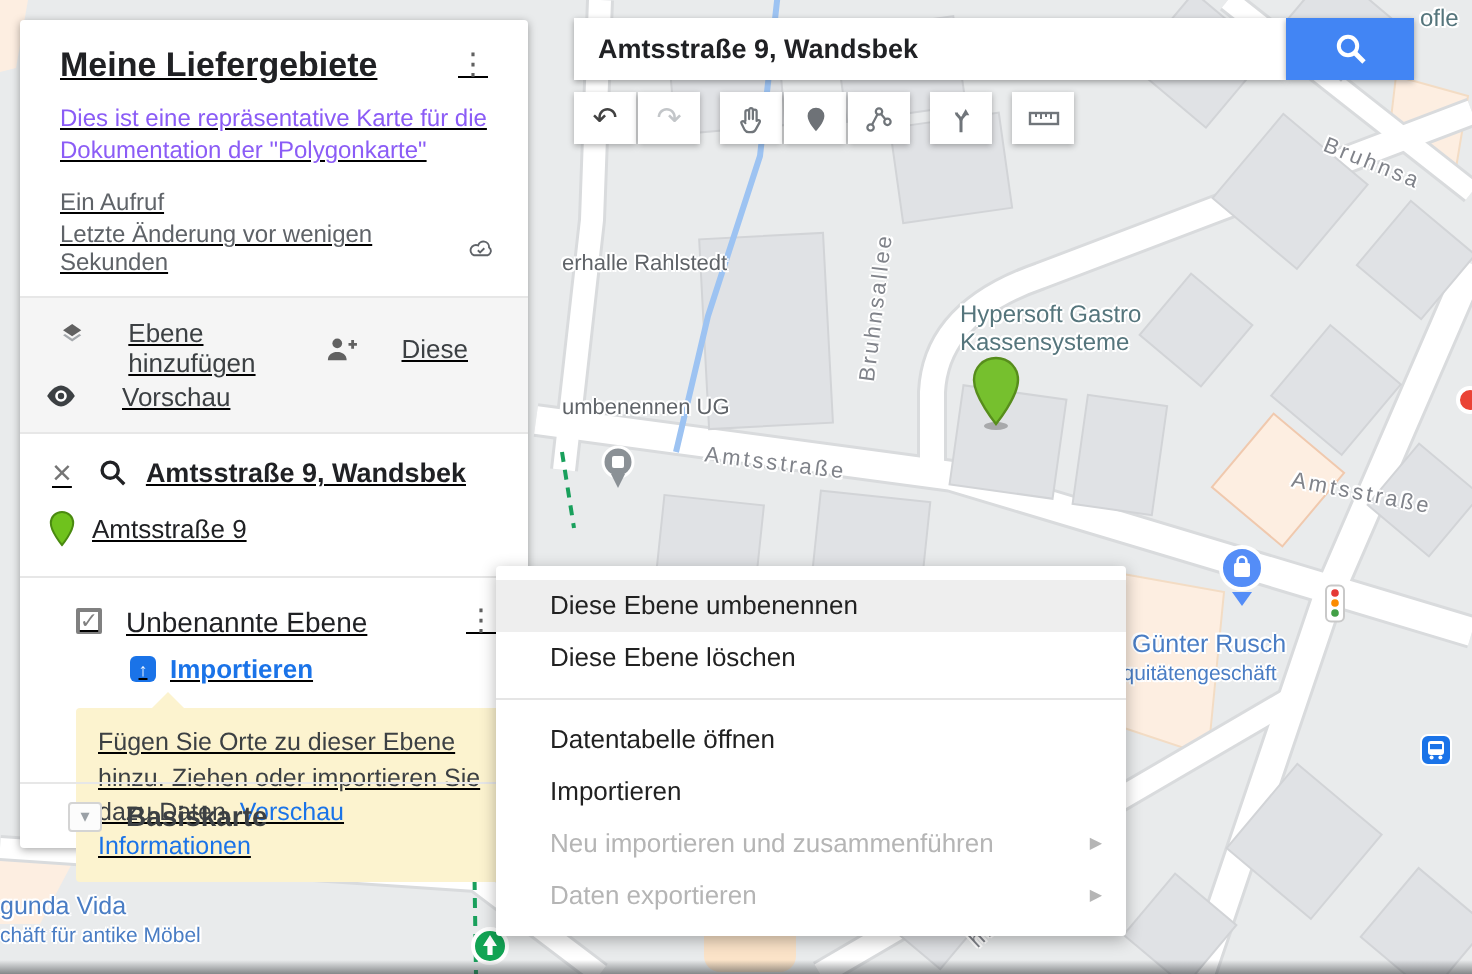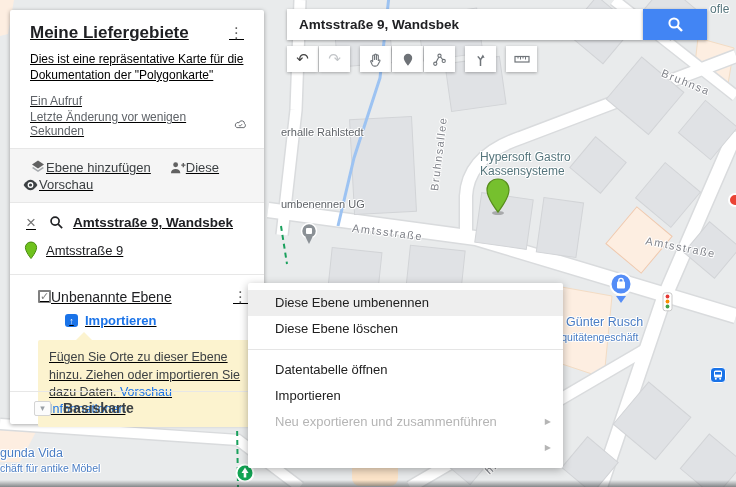--- a/index.html
+++ b/index.html
@@ -31,36 +31,36 @@
   .tbtn.dim { color:#c3c6c9; }
   .gap { margin-left:9px; }
 
   
   #panel { position:absolute; left:10px; top:10px; width:254px; height:414px; background:#fff;
     border-radius:2px; box-shadow:0 1px 4px rgba(0,0,0,.35); z-index:10;text-decoration:underline; }
   .p-head { padding:13px 14px 0 20px; }
   .p-title-row { display:flex; justify-content:space-between; align-items:flex-start; }
   .p-title { font-size:17px; color:#202124; font-weight:bold; }
   .kebab { color:#616161; font-size:15px; line-height:1; padding:2px 6px; cursor:pointer; letter-spacing:0; }
-  .p-desc { margin-top:8px; font-size:12px; color:#000000; line-height:1.35; width:218px; }
+  .p-desc { margin-top:8px; font-size:12px; color:#8b5cf6; line-height:1.35; width:218px; }
   .p-meta { margin-top:11px; font-size:12px; color:#5f6368; }
   .p-meta-row { display:flex; justify-content:space-between; align-items:center; margin-top:2px; padding-right:2px;gap:35px; }
   .p-actions { margin-top:10px; background:#f5f5f5; border-top:1px solid #e7e7e7; border-bottom:1px solid #e7e7e7;
     padding:8px 12px 8px 12px; font-size:13px; color:#3c4043; }
   .act-row { display:flex; align-items:center; margin:2px 0; }
-  .act-btn { display:flex; align-items:center; gap:0; cursor:pointer; margin-right:18px; }
+  .act-btn { display:flex; align-items:flex-start; gap:22px; cursor:pointer; margin-right:18px; }
   .sr-row { display:flex; align-items:center; padding:11px 14px 2px 16px; }
   .sr-text { font-size:13.5px; font-weight:bold; color:#202124; margin-left:9px; }
   .pin-row { display:flex; align-items:center; padding:8px 14px 10px 14px; }
   .pin-text { font-size:13px; color:#202124; margin-left:8px; }
   .layer-sec { border-top:1px solid #e7e7e7; margin-top:4px; padding-top:12px; }
   .layer-row { display:flex; align-items:center; padding:0 10px 0 28px; }
   .cbx { width:13px; height:13px; border:2px solid #808080; border-radius:1px; position:relative;
     display:flex; align-items:center; justify-content:center; color:#808080; font-size:11px; font-weight:bold; cursor:pointer; }
-  .layer-name { font-size:14px; color:#202124; flex:1; }
+  .layer-name { font-size:14px; color:#202124; margin-left:12px; flex:1; }
   .import-row { display:flex; align-items:center; gap:7px; margin:7px 0 0 55px; cursor:pointer; }
   .import-ic { width:13px; height:13px; background:#1a73e8; border-radius:3px; color:#fff; font-size:9px;
     display:flex; align-items:center; justify-content:center; }
   .import-lbl { color:#1a73e8; font-size:13px; font-weight:bold; }
   .tip { position:relative; margin:12px 12px 0 28px; background:#fcf3cf; border-radius:2px; padding:9px 11px;
     font-size:12.5px; color:#3c4043; line-height:1.38; }
   .tip:before { content:""; position:absolute; top:-8px; left:38px; border:8px solid transparent;
     border-bottom-color:#fcf3cf; border-top:none; }
   .tip a { color:#1a73e8; text-decoration:none; }
   .basemap { position:absolute; left:0; right:0; bottom:0; height:33px; border-top:1px solid #e7e7e7;
@@ -348,22 +348,23 @@
     </div>
   </div>
 
   <div id="ctxmenu">
     <div class="mi hover">Diese Ebene umbenennen</div>
     <div class="mi">Diese Ebene löschen</div>
     <div class="mdiv"></div>
     <div class="mi">Datentabelle öffnen</div>
     <div class="mi">Importieren</div>
     <div class="mi disabled">
-      <span>Neu exportieren und zusammenführen</span>
+      <span>Neu importieren und zusammenführen</span>
       <span class="sub">▶</span>
     </div>
     <div class="mi disabled">
+      <span>Daten exportieren</span>
       <span class="sub">▶</span>
     </div>
   </div>
 
   <div id="bottom-shade"></div>
 </div>
 
 </body></html>

